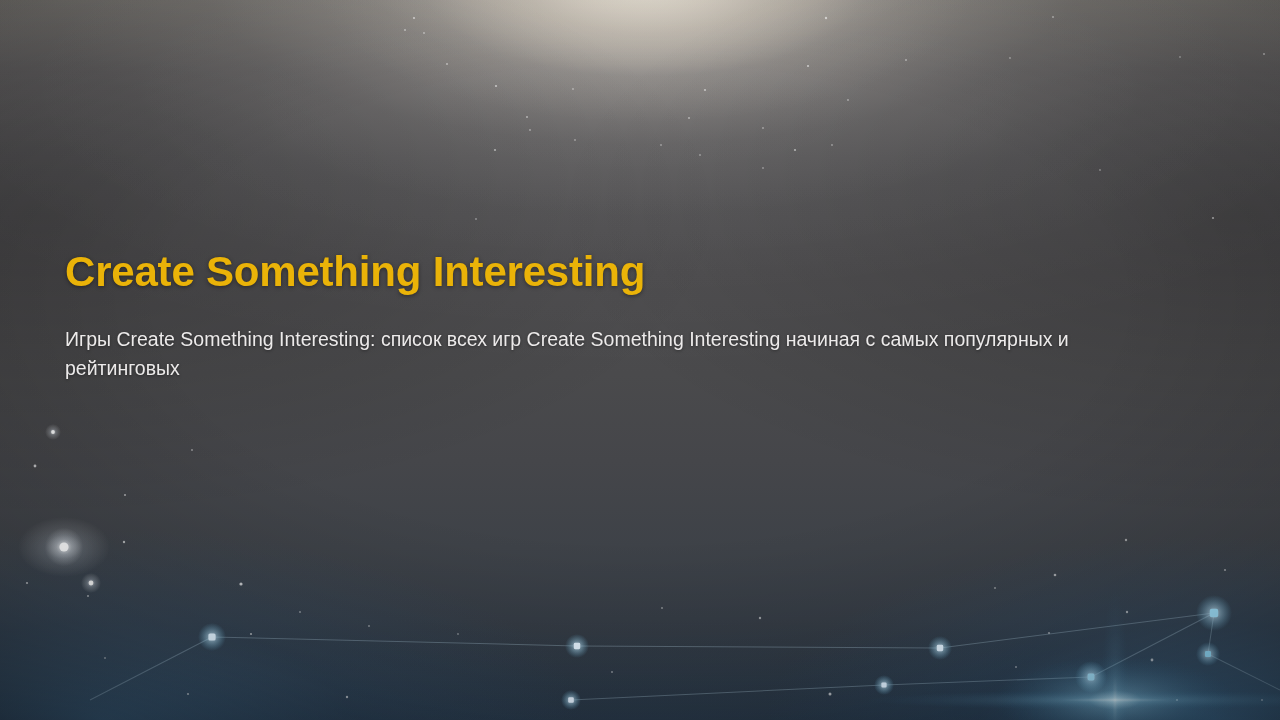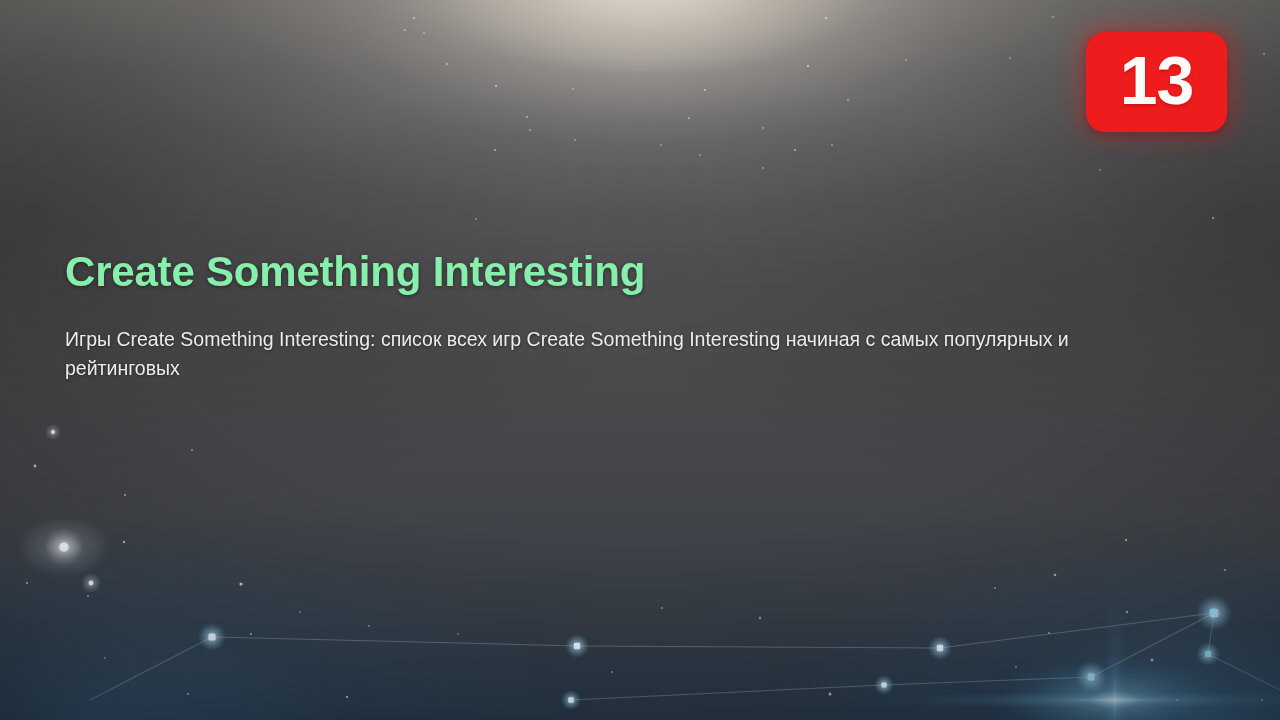--- a/index.html
+++ b/index.html
@@ -110,21 +110,21 @@
     left: 65px;
     top: 246px;
     width: 1020px;
   }
   .title {
     margin: 0;
     font-size: 42px;
     line-height: 52px;
     font-weight: 700;
     letter-spacing: -0.2px;
-    color: #86efac;
+    color: #eab308;
     text-shadow: 0 1px 4px rgba(0,0,0,0.42);
     white-space: nowrap;
   }
   .subtitle {
     margin: 27px 0 0 0;
     width: 1015px;
     font-size: 19.5px;
     line-height: 28.5px;
     font-weight: 400;
     color: #eceaea;
@@ -288,17 +288,14 @@
     </svg>
   </div>
 
   <div class="layer bg-vignette"></div>
 
   <div class="content">
     <h1 class="title">Create Something Interesting</h1>
     <p class="subtitle">Игры Create Something Interesting: список всех игр Create Something Interesting начиная с самых популярных и рейтинговых</p>
   </div>
 
-  <div class="badge">
-    <span class="badge-number">13</span>
-  </div>
 
 </div>
 
 </body></html>

